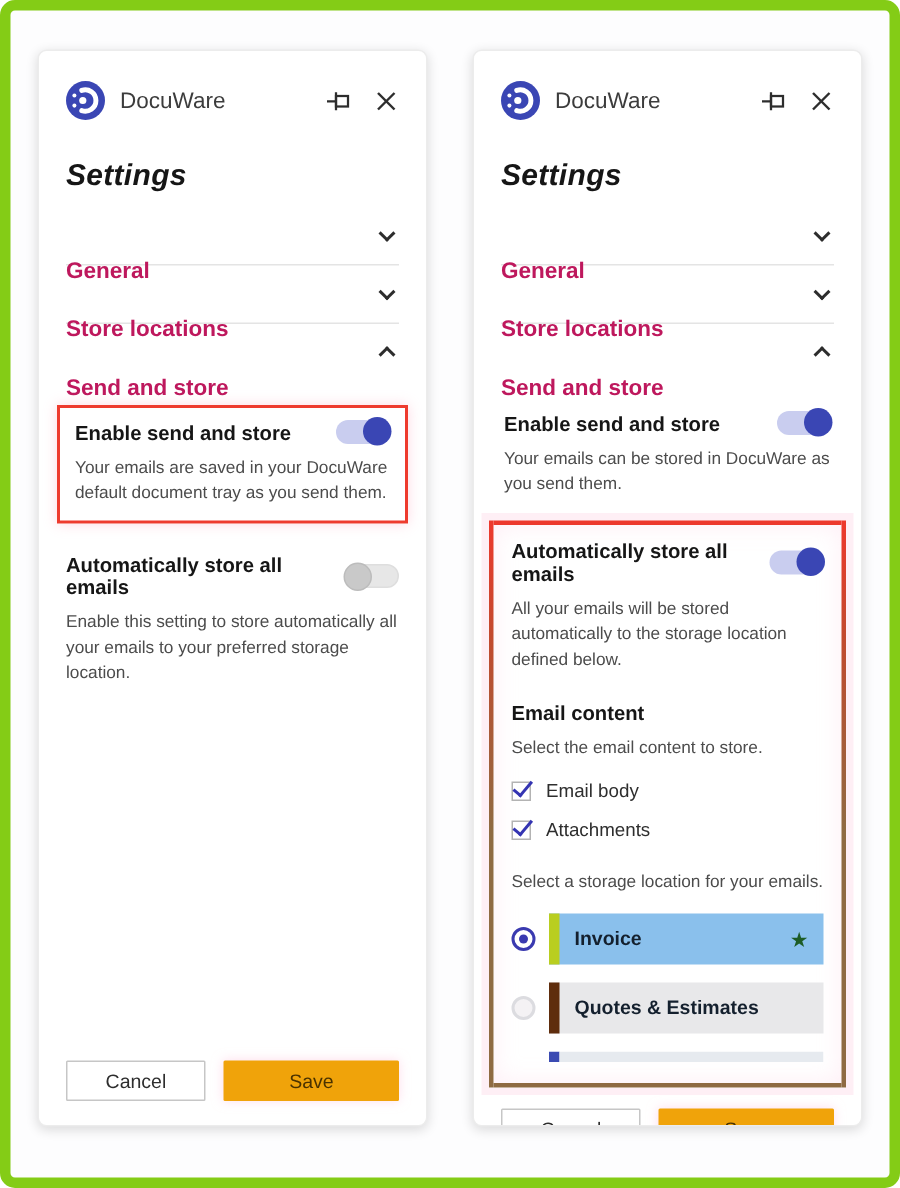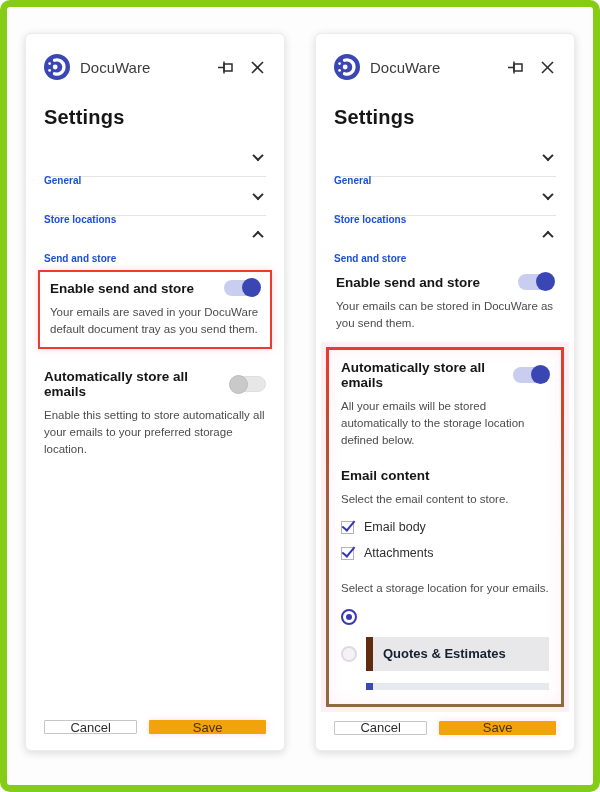--- a/index.html
+++ b/index.html
@@ -28,30 +28,30 @@
     overflow: hidden;
   }
   
   .panel-header { display: flex; align-items: center; }
   .logo { width: 26px; height: 26px; flex: 0 0 auto; }
   .brand-name { font-size: 15px; color: #3c3c3c; margin-left: 10px; }
   .header-actions { margin-left: auto; display: flex; align-items: center; gap: 14px; }
   .icon-btn { width: 18px; height: 18px; display: flex; align-items: center; justify-content: center; cursor: pointer; }
   .icon-btn svg { display: block; }
 
-  .settings-title { font-size: 20px; font-weight: 700; color: #161616; margin: 26px 0 8px; letter-spacing: .2px; }
+  .settings-title { font-size: 20px; font-weight: 700; color: #161616; margin: 26px 0 8px; letter-spacing: .2px; font-style: italic; }
 
   
   .accordion { }
   .acc-row {
     height: 39px; display: flex; align-items: center; justify-content: space-between;
     cursor: pointer;
   }
   .acc-row + .acc-row { border-top: 1px solid #e4e4e4; gap: 35px; }
-  .acc-label { font-size: 10px; font-weight: 700; color: #1d4ed8; margin-top: 47px; }
+  .acc-label { font-size: 15px; font-weight: 700; color: #be185d; margin-top: 47px; }
   .chev {
     width: 8px; height: 8px; border-right: 2px solid #2d2d2d; border-bottom: 2px solid #2d2d2d;
     margin-right: 4px;
   }
   .chev.down { transform: rotate(45deg) translate(-1px,-1px); }
   .chev.up   { transform: rotate(225deg) translate(-1px,-1px); }
 
   
   .toggle-row { display: flex; align-items: center; justify-content: space-between; gap: 10px; }
   .row-label { font-size: 13.5px; font-weight: 700; color: #161616; }
@@ -116,21 +116,21 @@
   .tray-row.plain .bar { background: #5f2d0d; }
   .fav-star { margin-left: auto; font-size: 14px; color: #1d5c26; line-height: 1; }
 
   .tray-partial { display: flex; margin: 12px 0 0 25px; height: 7px; overflow: hidden; }
   .tray-partial .pbar { width: 7px; background: #3b4ab2; }
   .tray-partial .pfill { flex: 1; background: #e6eaef; }
 
   
   .panel-footer { margin-top: auto; padding-top: 14px; display: flex; gap: 12px; }
   .btn {
-    height: 14px; display: flex; align-items: center; justify-content: center;
+    height: 27px; display: flex; align-items: center; justify-content: center;
     font-size: 13px; cursor: pointer; border-radius: 1px;
   }
   .btn-cancel { flex: 0 0 42%; background: #fff; border: 1px solid #c6c6c6; color: #2e2e2e; }
   .btn-save {
     flex: 1; background: #f0a30a; border: none; color: #4a3200; font-weight: 400;
     box-shadow: 0 0 7px rgba(255,195,220,.55);
   }
 </style>
 </head>
 <body>
@@ -289,20 +289,25 @@
           <span class="checkbox checked"></span>
           <span class="check-label">Attachments</span>
         </div>
       </div>
 
       <div class="section">
         <div class="desc">Select a storage location for your emails.</div>
 
         <div class="tray-option">
           <span class="radio selected"></span>
+          <div class="tray-row selected">
+            <span class="bar"></span>
+            <span class="tray-label">Invoice</span>
+            <span class="fav-star">★</span>
+          </div>
         </div>
 
         <div class="tray-option">
           <span class="radio unselected"></span>
           <div class="tray-row plain">
             <span class="bar"></span>
             <span class="tray-label">Quotes &amp; Estimates</span>
           </div>
         </div>
 

